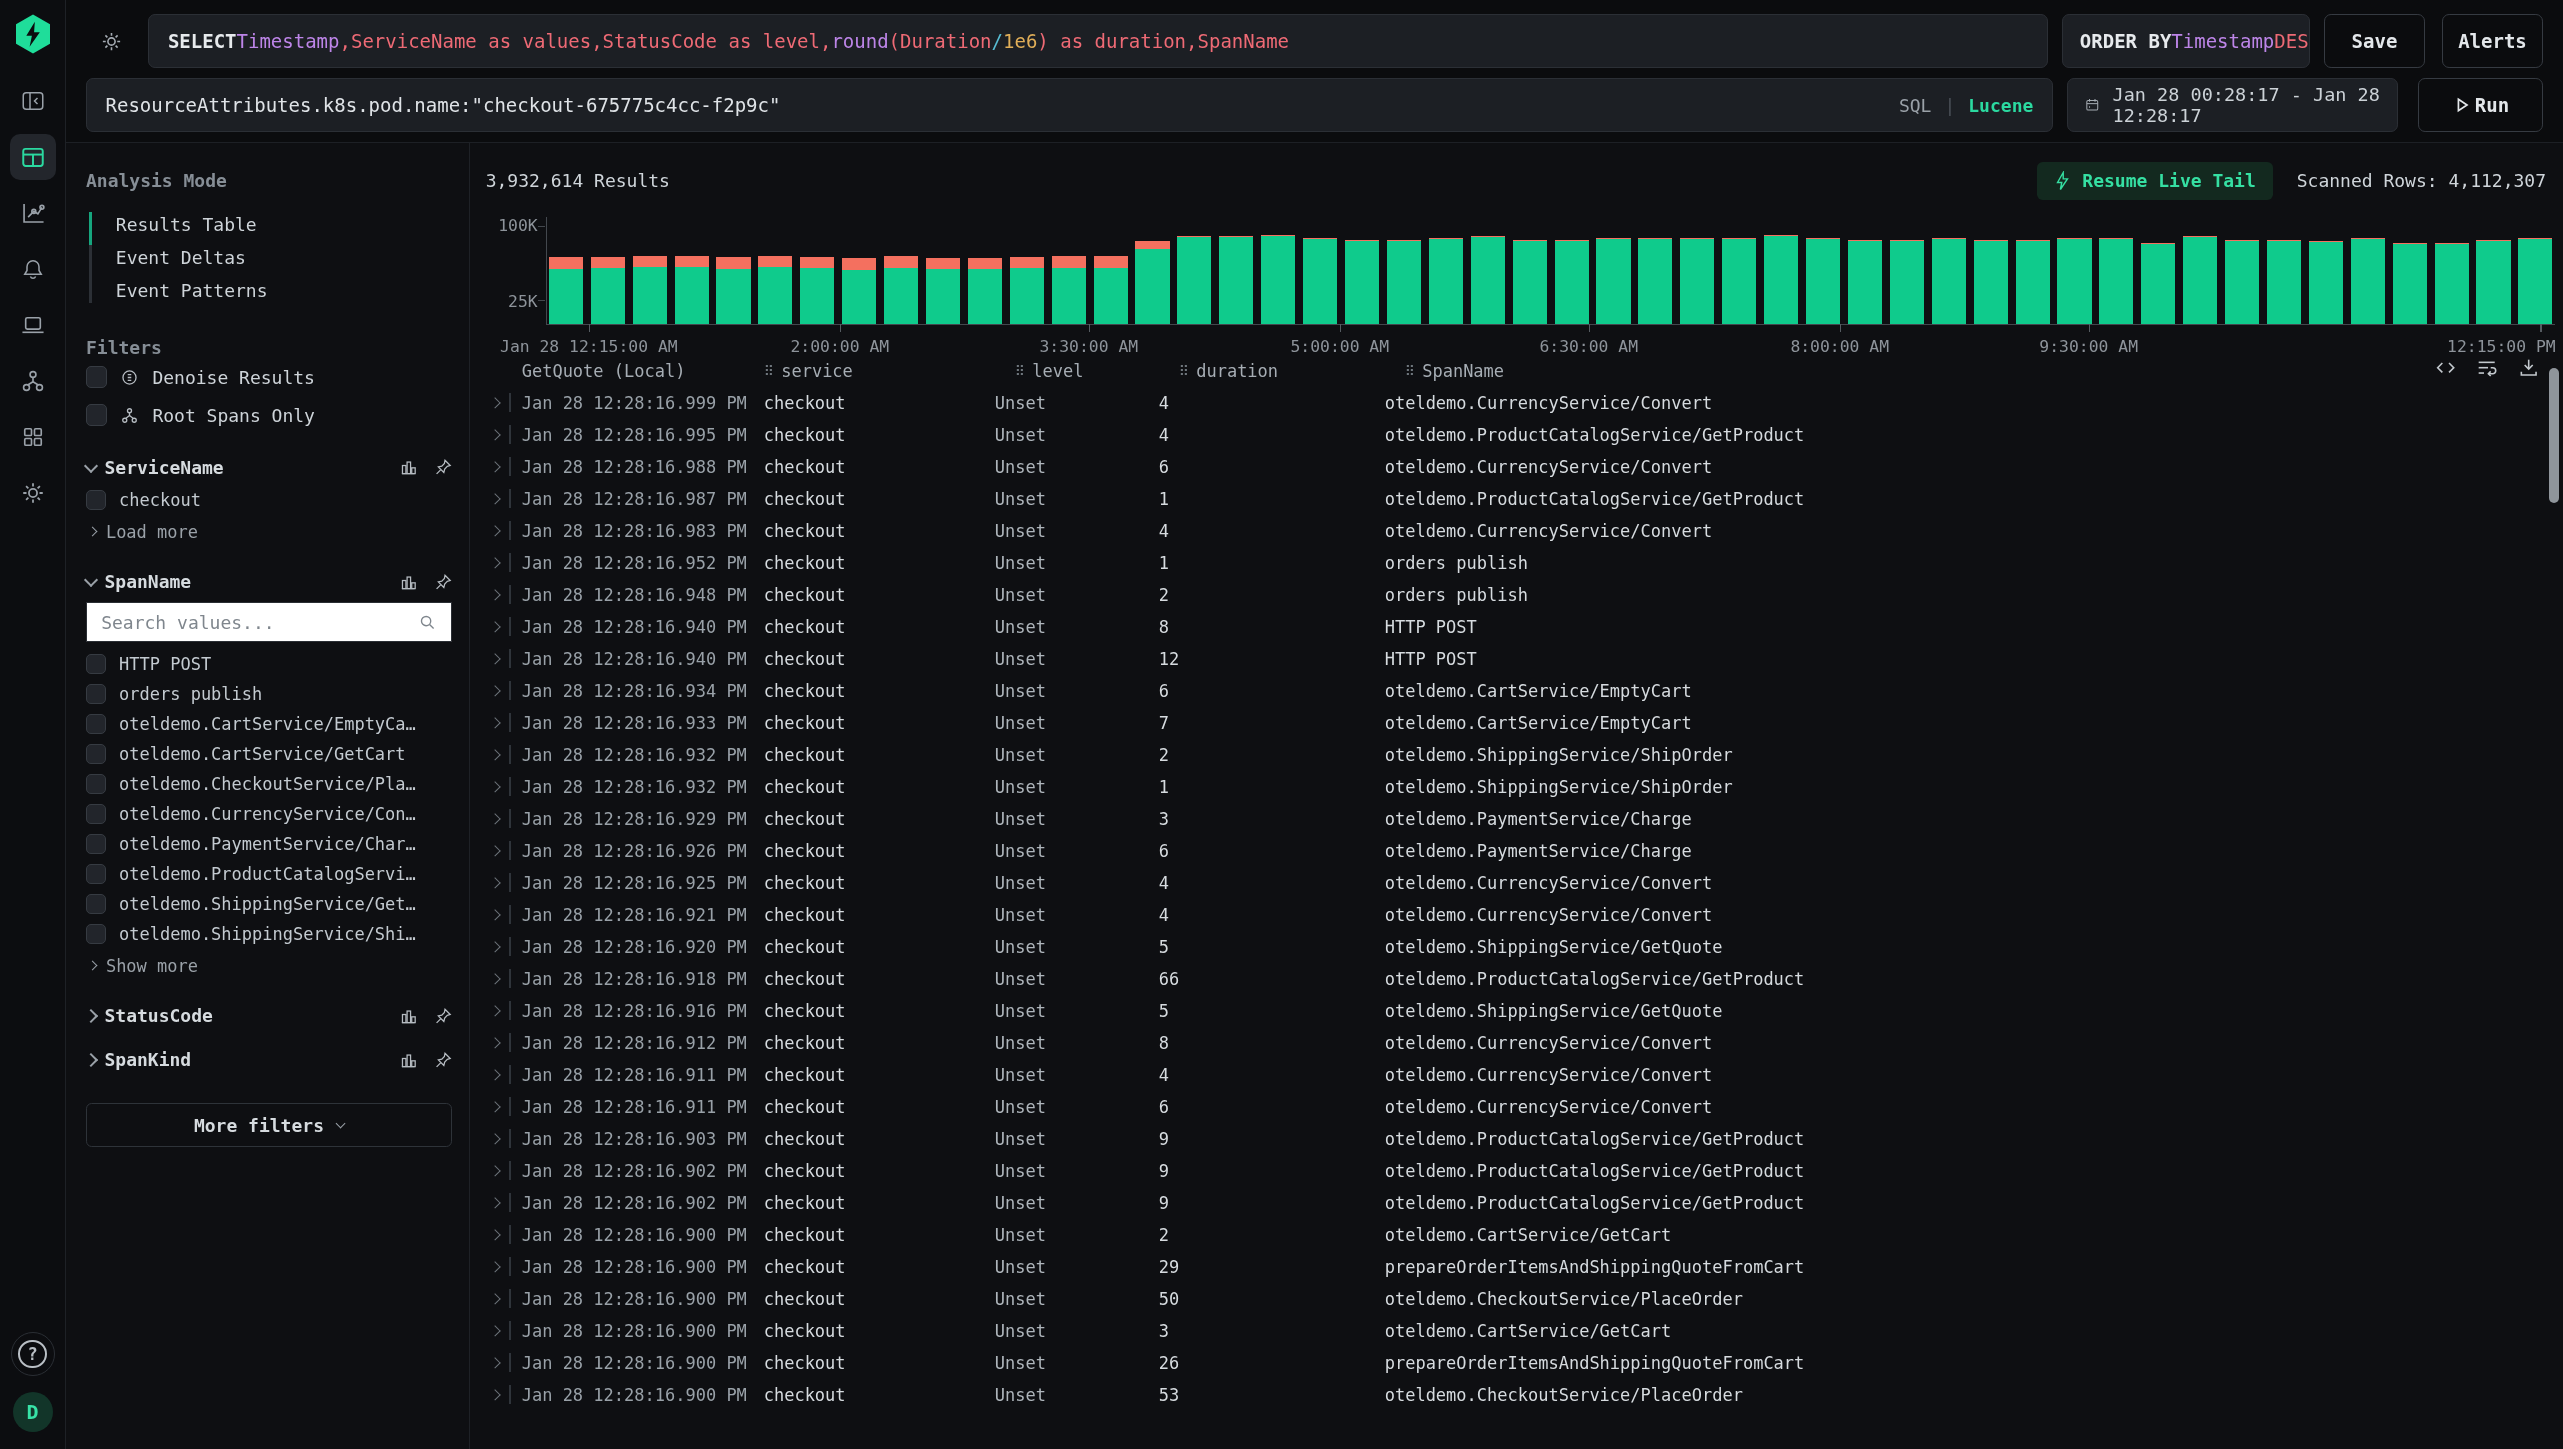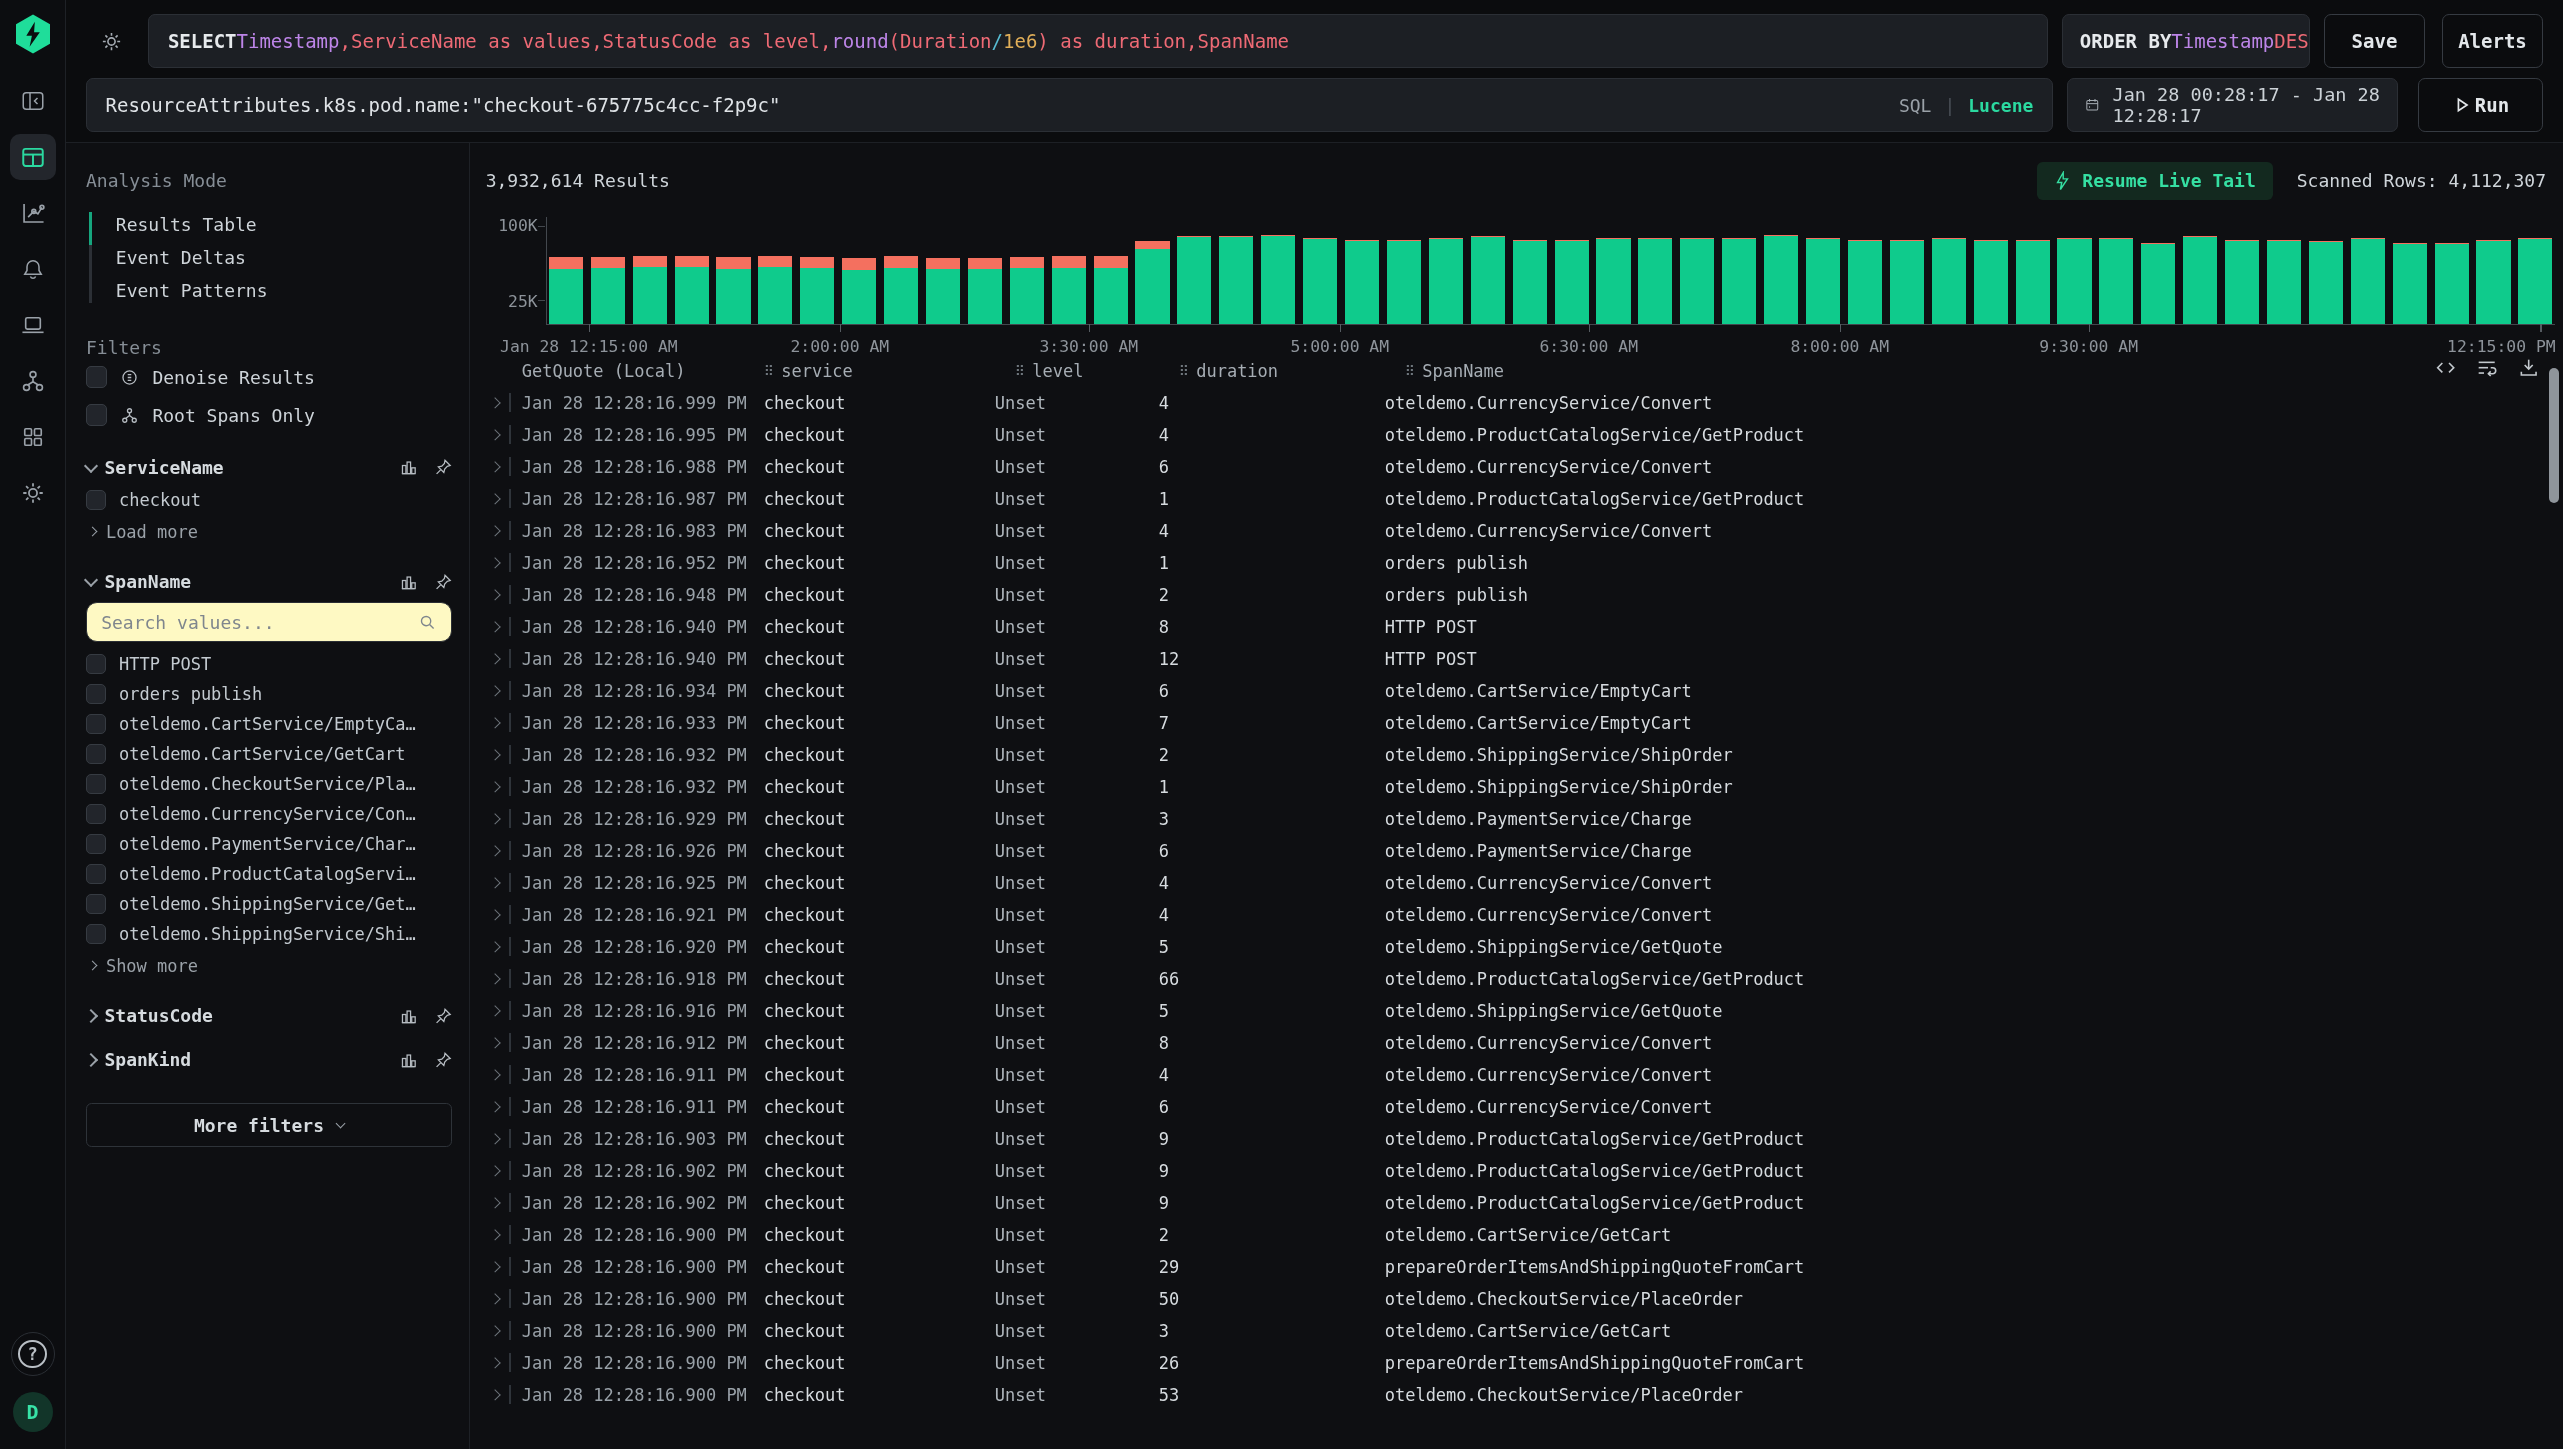--- a/index.html
+++ b/index.html
@@ -61,36 +61,36 @@
   .lang-lucene { color:#2bd9a0; font-weight:bold; }
   .date-box { width:331px; padding:0 17px; gap:13px; font-size:18.5px; color:#ccd2d7; margin-right:20px; }
   .run-btn { width:125px; gap:3px; }
 
   
   .content { flex:1; min-height:0; display:flex; border-top:0.7px solid #1d2025; background:#0e0f12; }
 
   
   .sidebar { width:404px; flex-shrink:0; border-right:0.7px solid #1e2126;
              padding:27px 17px 0 20px; }
-  .sec-title { color:#868e96; font-weight:normal; font-size:18px; }
+  .sec-title { color:#868e96; font-weight:bold; font-size:18px; }
   .mode-list { position:relative; margin:17px 0 30px 2.8px; }
   .mode-track { position:absolute; left:0; top:4.3px; bottom:4.3px; width:2.8px; background:#2c3036; }
   .mode-track-active { position:absolute; left:0; top:4.3px; height:33px; width:2.8px; background:#16a67e; }
   .mode-item { padding-left:27px; height:33px; line-height:33px; font-size:18px; color:#ced4d9; }
   .toggle-row { display:flex; align-items:center; gap:13px; height:38px; color:#ced4d9; font-size:18px; }
   .cb { width:21.4px; height:21.4px; border-radius:5px; background:#22252b; border:0.7px solid #363b42; flex-shrink:0; }
   .cb.sm { width:20px; height:20px; }
   .tog-icon { display:flex; }
   .facet { margin-top:23px; }
   .facet-head { display:flex; align-items:center; gap:8.5px; color:#d6dbdf; font-weight:bold; font-size:18px; }
   .facet-icons { margin-left:auto; display:flex; gap:15.7px; }
   .facet-vals { margin-top:7.1px; }
   .val-row { display:flex; align-items:center; gap:13px; height:30px; font-size:17px; color:#c3cad0; white-space:nowrap; }
   .more-link { display:flex; align-items:center; gap:10px; height:33px; color:#9aa1a8; font-size:17px; padding-left:2.8px; }
-  .search-vals { background:#fef9c3; border:0.7px solid #2a2e34; border-radius:11px; height:40px;
+  .search-vals { background:#ffffff; border:0.7px solid #2a2e34; border-radius:1px; height:40px;
                  display:flex; align-items:center; padding:0 14.2px; color:#7f868d; font-size:18px;
                  margin:10px 0 5.7px; }
   .search-vals .ph { flex:1; }
   .more-filters { margin-top:33px; height:44px; border:0.7px solid #2e3339; border-radius:5.7px;
                   display:flex; align-items:center; justify-content:center; gap:13px;
                   color:#d6dbdf; font-weight:bold; font-size:18px; }
   .chev { width:10px; height:10px; border-right:2.1px solid #9aa1a8; border-bottom:2.1px solid #9aa1a8;
           display:inline-block; flex-shrink:0; }
   .chev.down { transform:rotate(45deg); margin-top:-4.3px; }
   .chev.right { transform:rotate(-45deg); }

